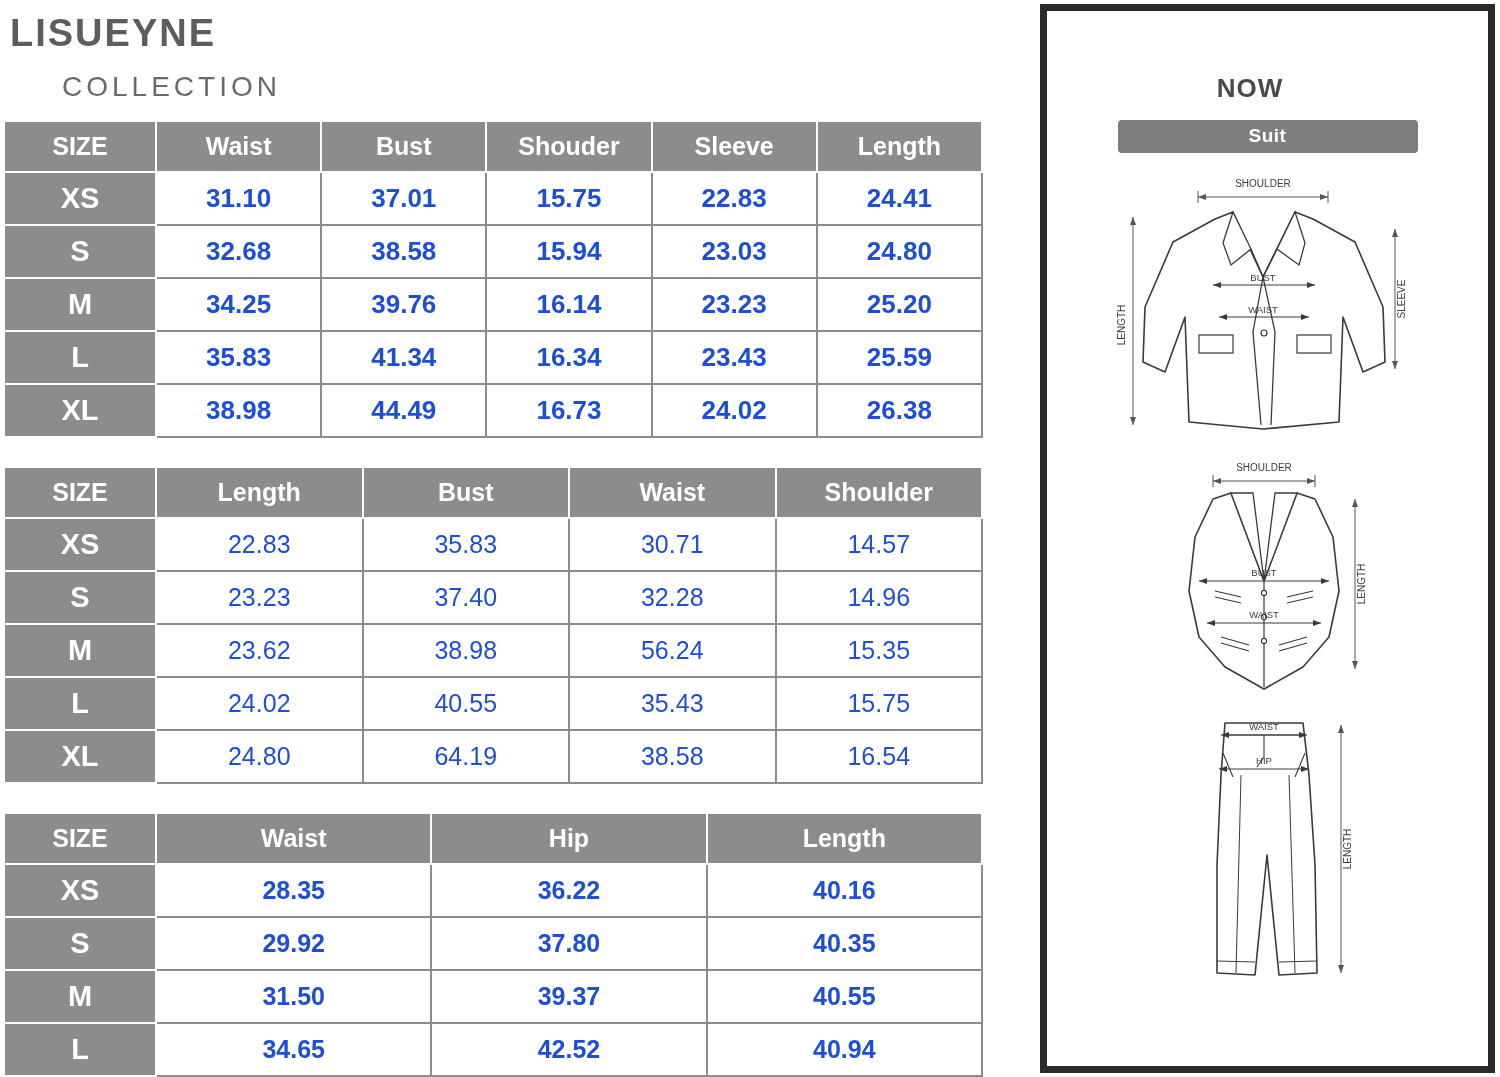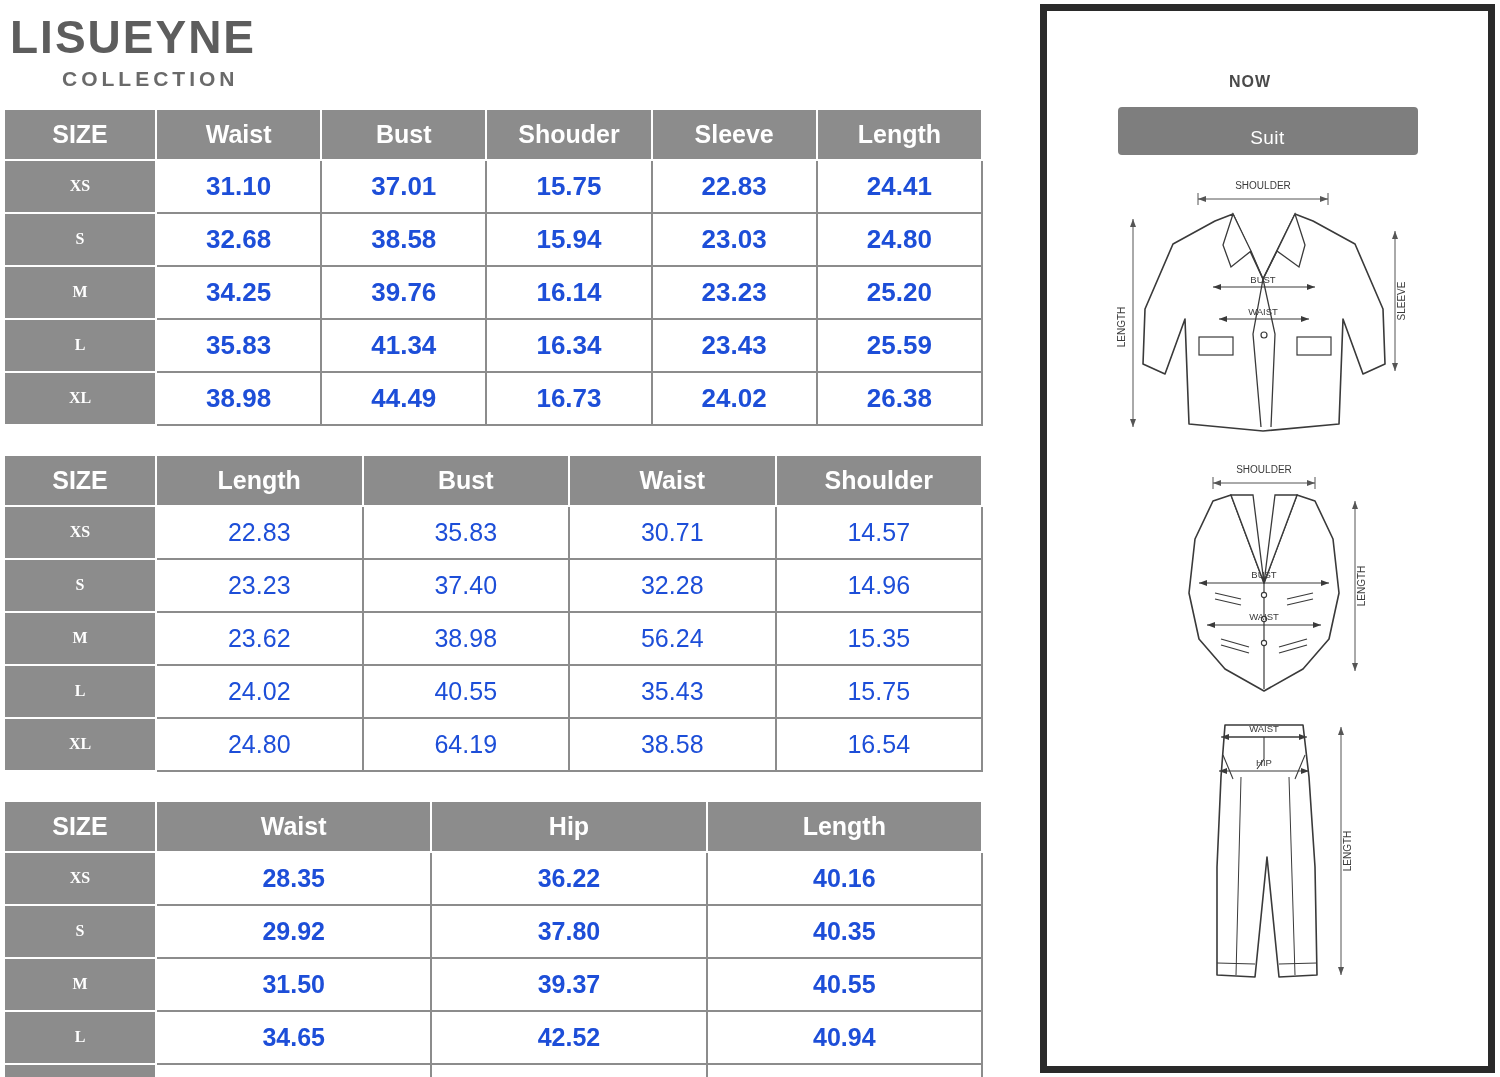--- a/index.html
+++ b/index.html
@@ -24,34 +24,34 @@
   .left-col {
     width: 1005px;
     position: relative;
     padding: 0;
     box-sizing: border-box;
   }
   .brand {
     padding: 14px 0 0 10px;
   }
   .brand-name {
-    font-size: 46px;
+    font-size: 38px;
     font-weight: bold;
     letter-spacing: 2px;
     color: #5d5d5d;
     line-height: 1.02;
     font-family: "Liberation Sans", sans-serif;
   }
   .brand-sub {
-    font-size: 21px;
-    font-weight: bold;
+    font-size: 28px;
+    font-weight: normal;
     letter-spacing: 4px;
     color: #6a6a6a;
     margin-left: 52px;
-    margin-top: 6px;
+    margin-top: 18px;
   }
   table.size-table {
     border-collapse: collapse;
     width: 980px;
     margin-left: 3px;
     table-layout: fixed;
   }
   table.size-table th,
   table.size-table td {
     border: 2px solid #ffffff;
@@ -59,25 +59,24 @@
     color: #ffffff;
     background: #8c8c8c;
     font-weight: bold;
   }
   table.size-table thead th {
     font-size: 25px;
     height: 49px;
     padding: 0;
   }
   table.size-table tbody th {
-    font-size: 16px;
+    font-size: 29px;
     height: 51px;
     padding: 0;
     width: 150px;
-    font-family: Liberation Serif, serif;
   }
   table.size-table tbody td {
     background: #ffffff;
     color: #1d4ed8;
     font-size: 25px;
     height: 51px;
     padding: 0;
     border-color: #8c8c8c;
   }
   
@@ -109,37 +108,37 @@
   .right-inner {
     position: absolute;
     left: 42px;
     top: 11px;
     width: 441px;
     height: 1055px;
     box-sizing: border-box;
   }
   .now-label {
     text-align: center;
-    font-size: 16px;
+    font-size: 26px;
     font-weight: bold;
     color: #4a4a4a;
     letter-spacing: 1px;
     margin-top: 62px;
     margin-right: 35px;
   }
   .section-bar {
     width: 300px;
     margin: 0 auto;
     background: #7e7e7e;
     color: #ffffff;
     font-size: 19px;
-    font-weight: normal;
+    font-weight: bold;
     text-align: center;
     border-radius: 4px;
-    padding: 20px 0 6px 0;
+    padding: 5px 0 6px 0;
     letter-spacing: 0.5px;
   }
   .fig-wrap {
     position: relative;
     width: 100%;
     display: flex;
     justify-content: center;
   }
   .fig-suit { margin-top: 4px; height: 280px; }
   .fig-vest { margin-top: 4px; height: 262px; }

